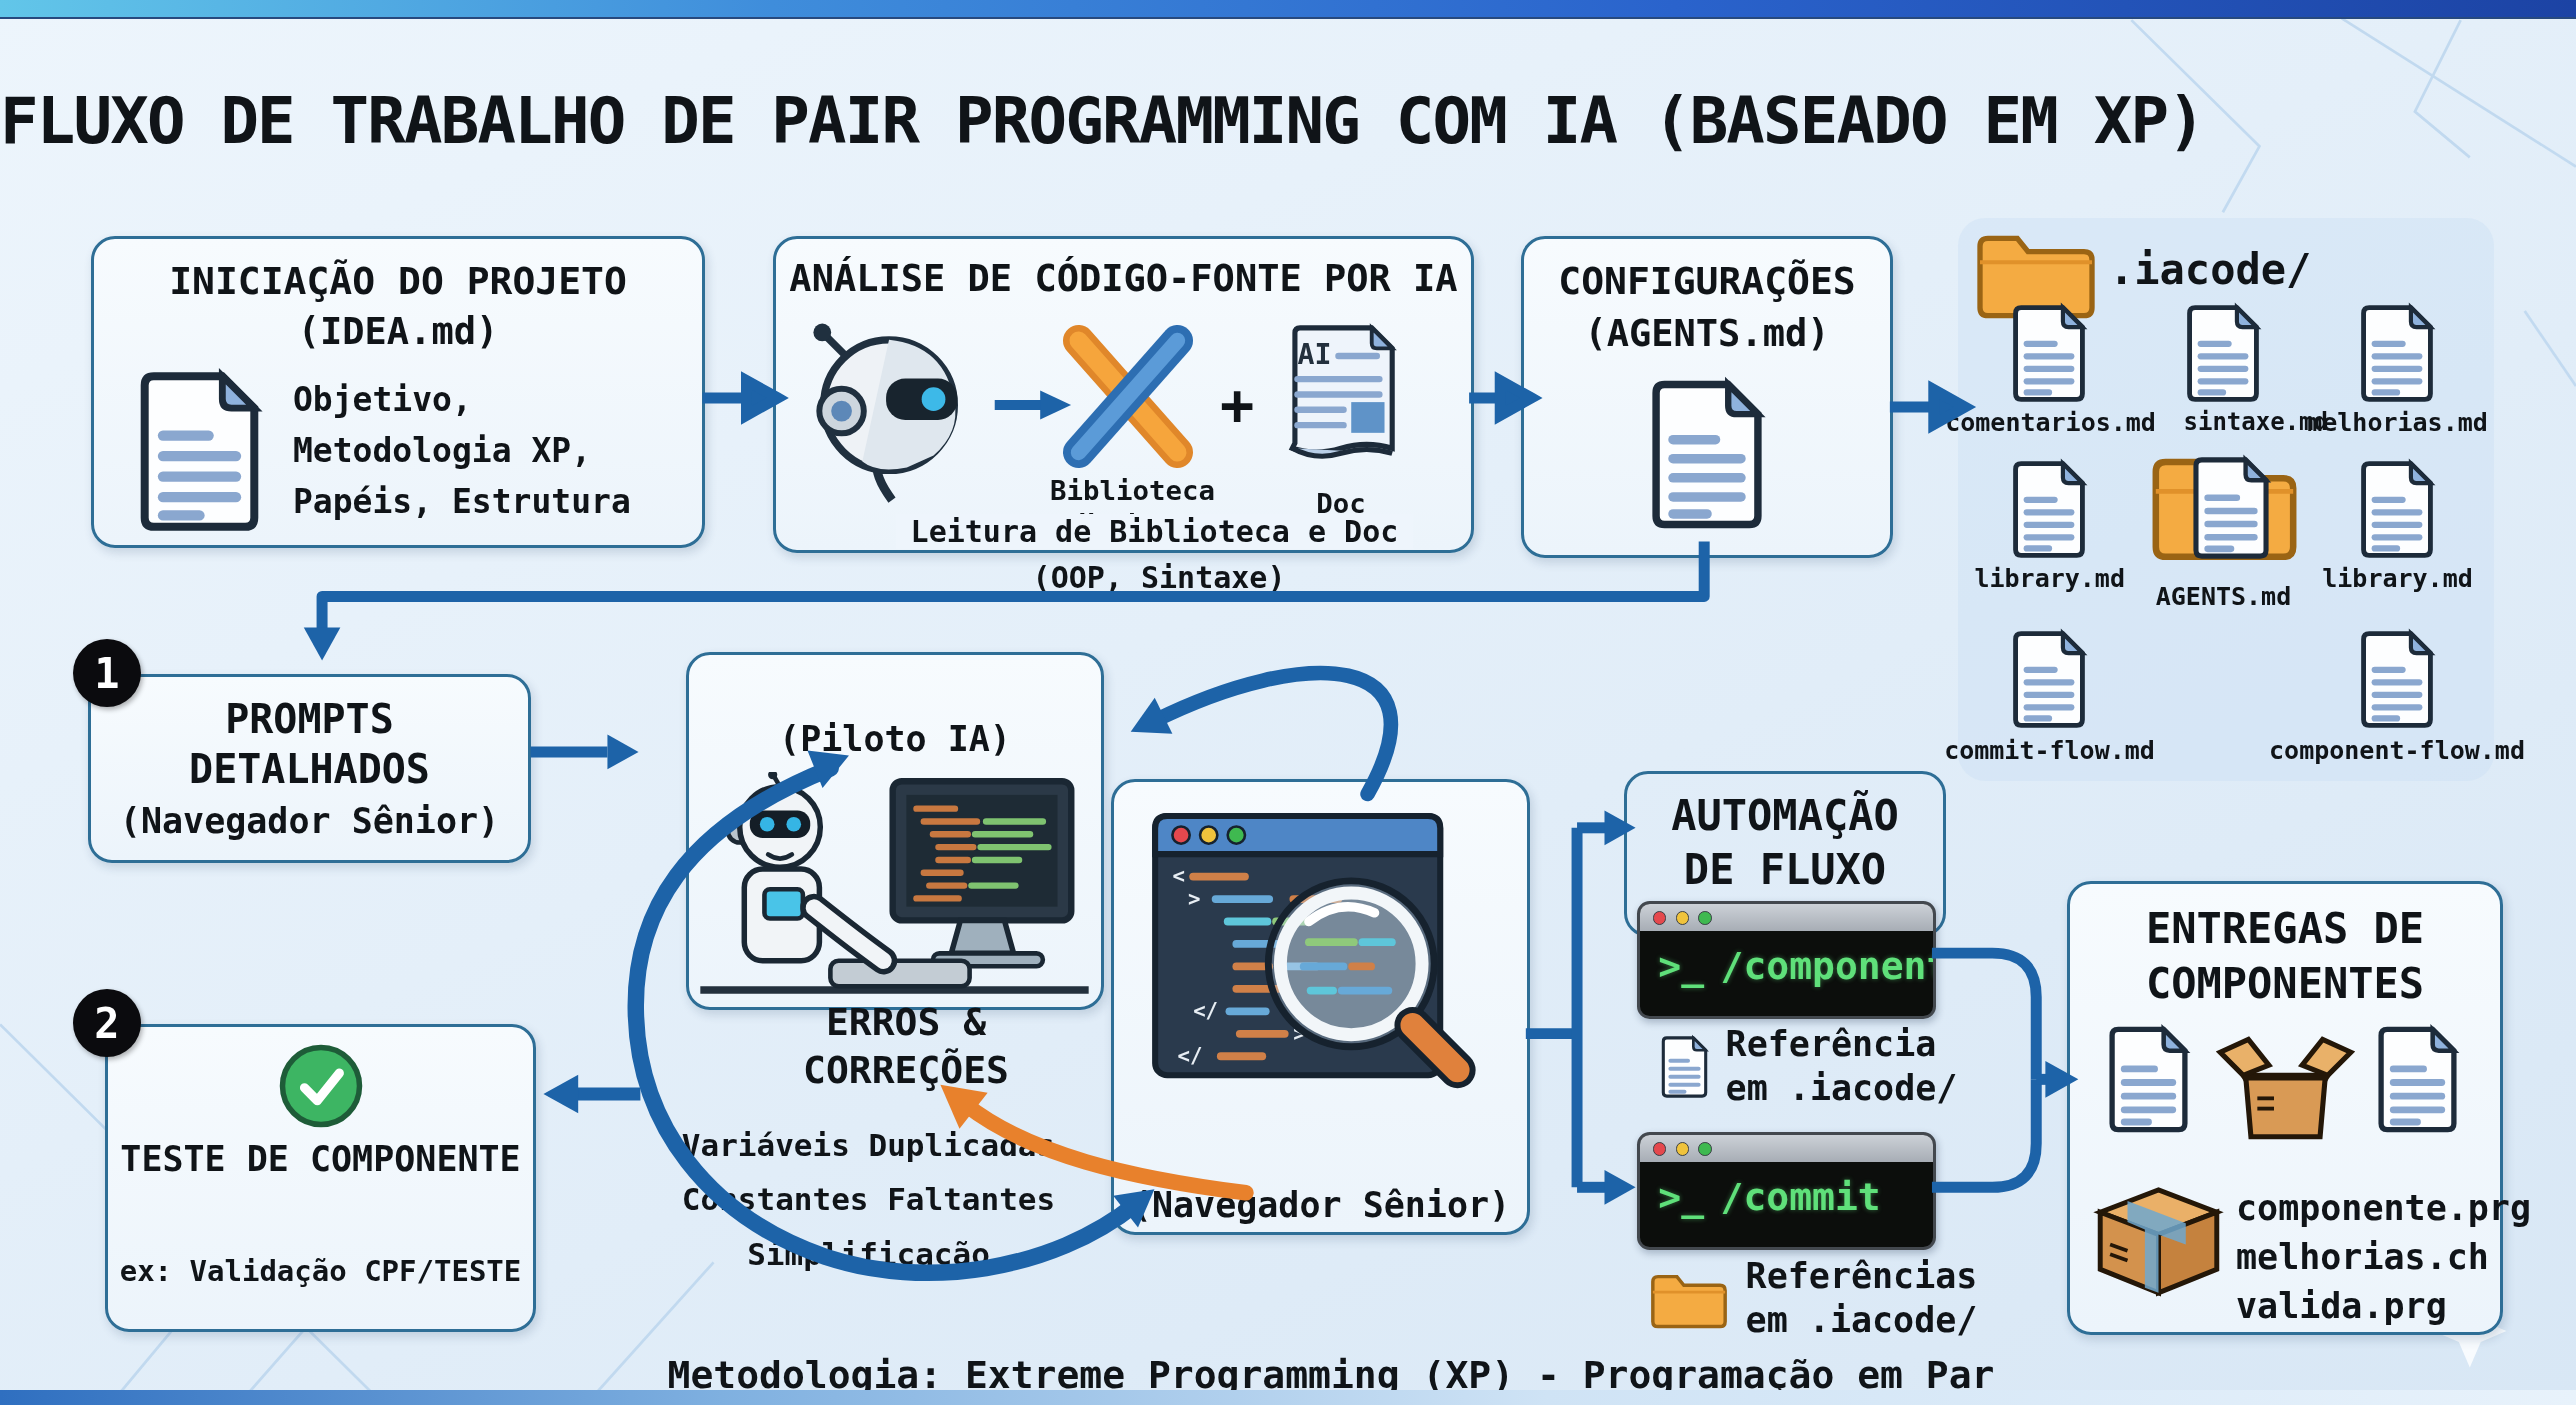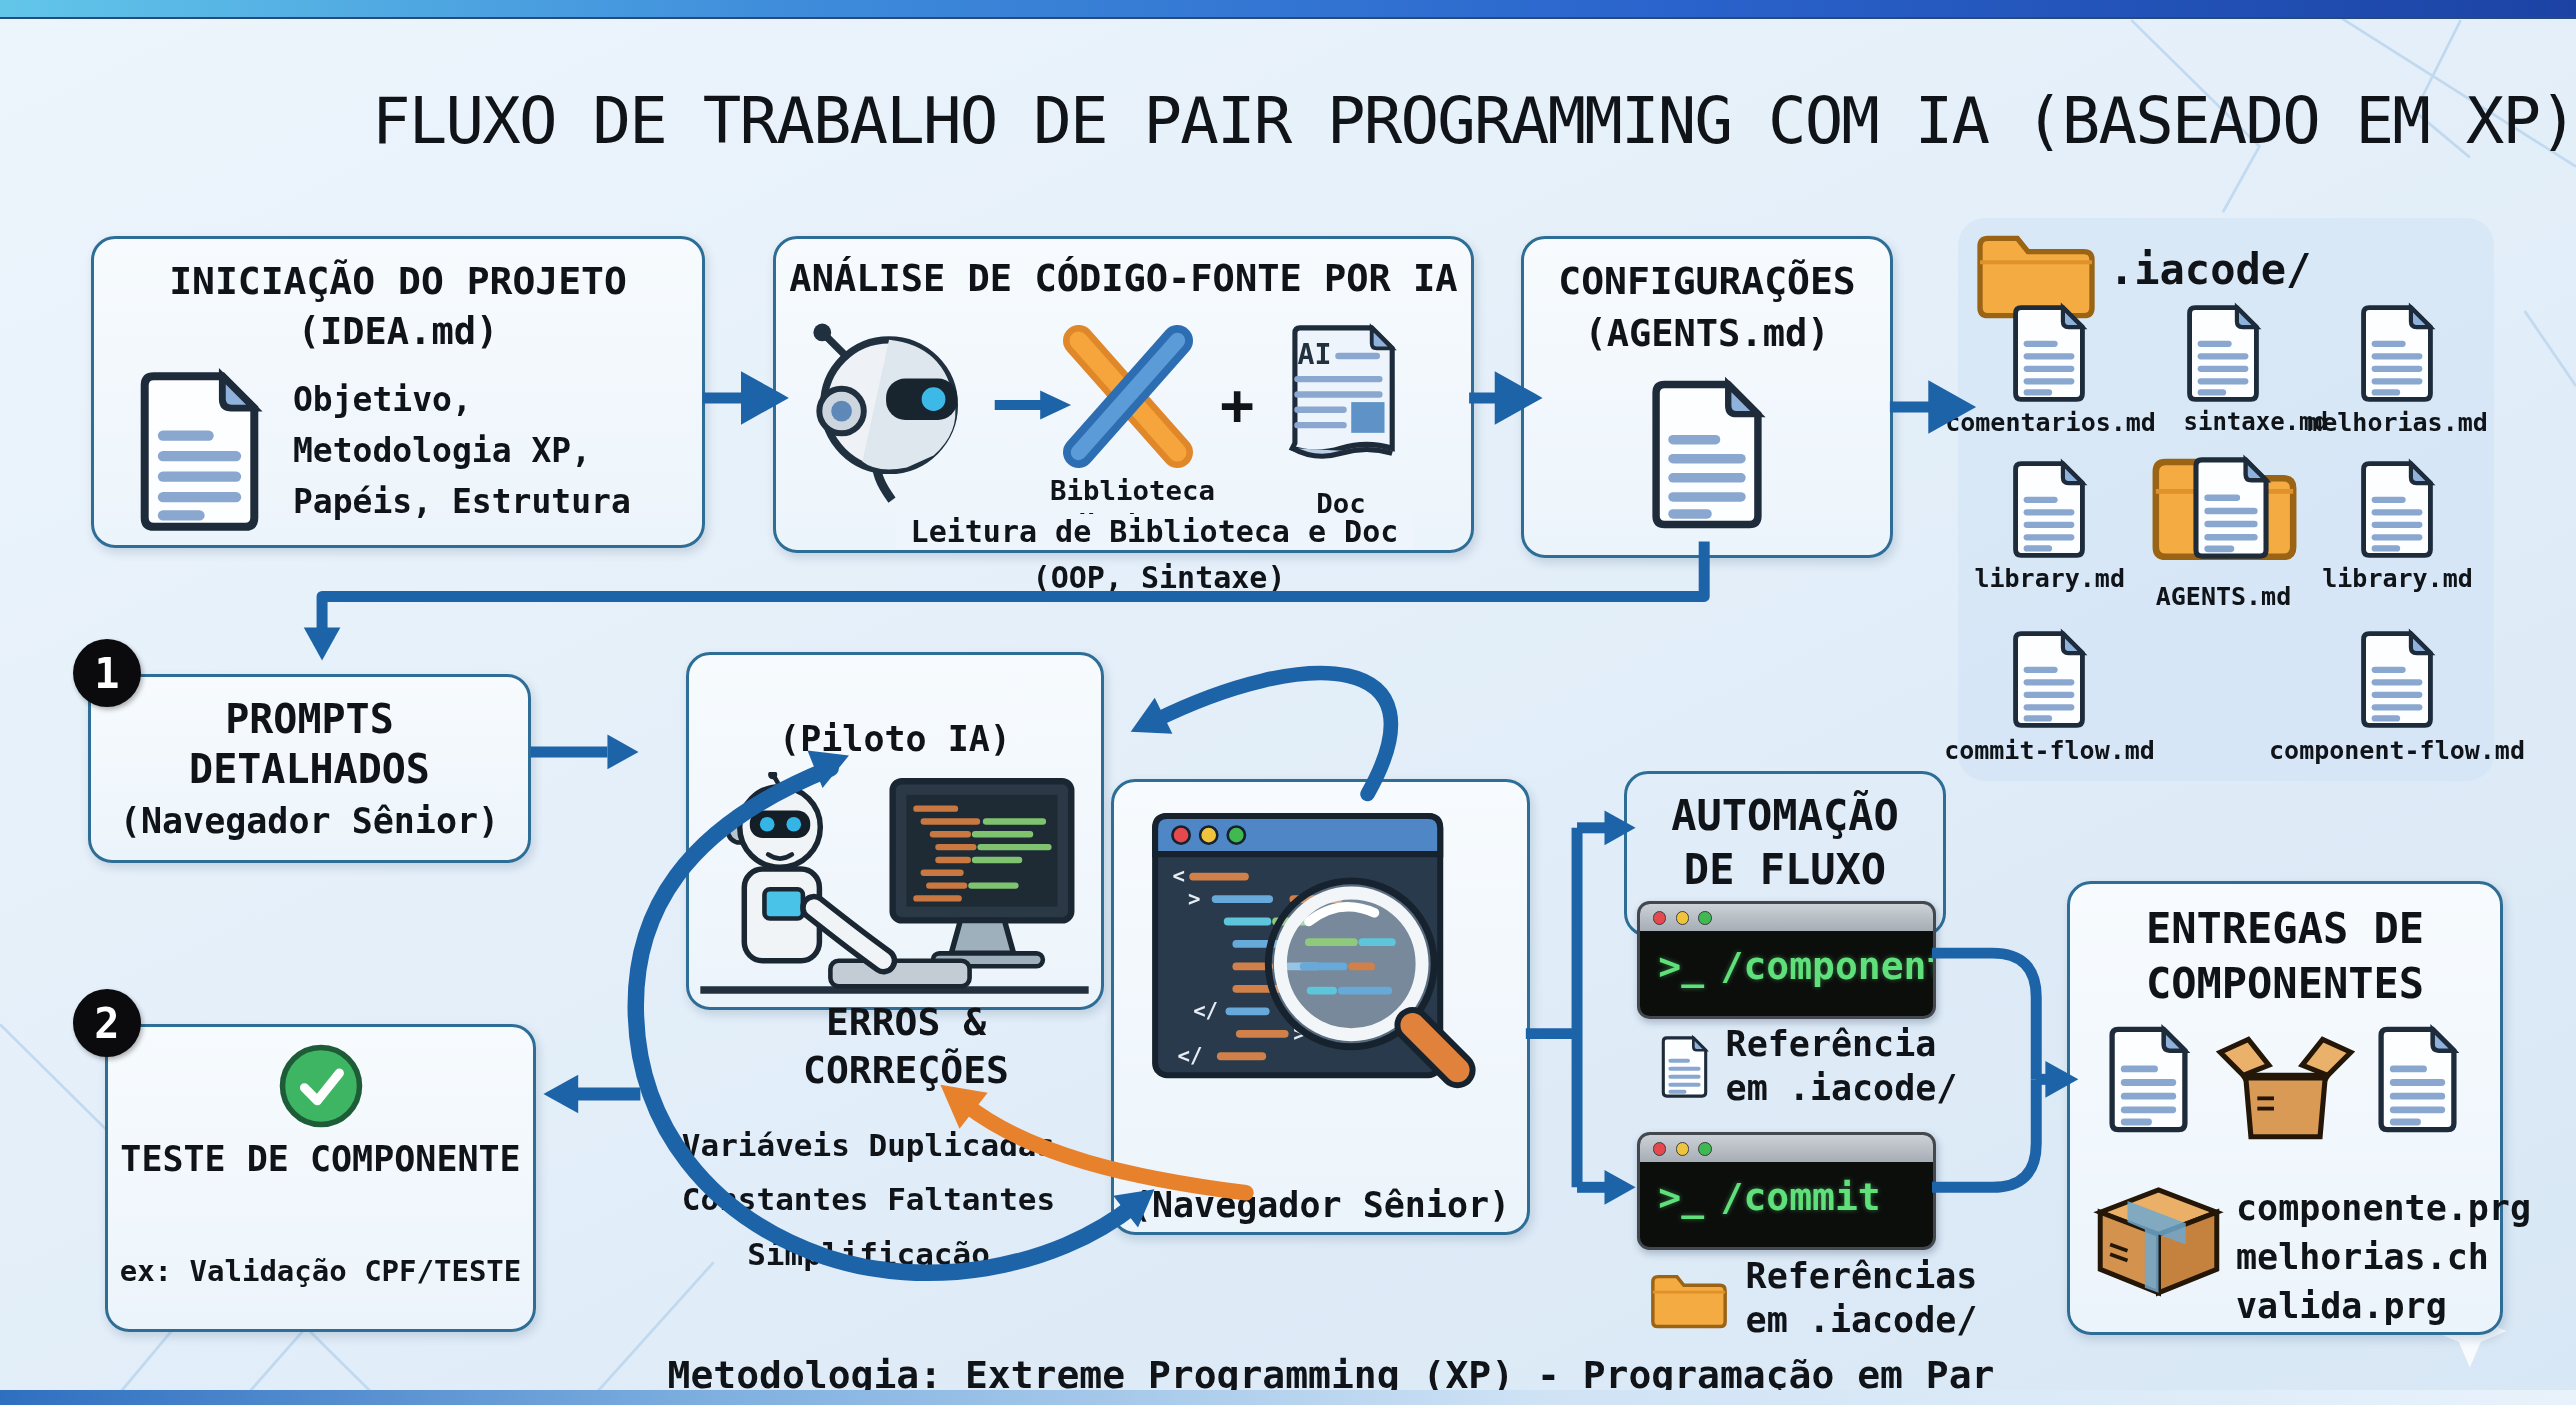--- a/index.html
+++ b/index.html
@@ -6,22 +6,22 @@
   .canvas{
     position:relative;width:2576px;height:1405px;overflow:hidden;
     font-family:"DejaVu Sans Mono","Liberation Mono",monospace;color:#101418;
     background:linear-gradient(155deg,#edf5fc 0%,#e4eff9 45%,#d8e7f5 100%);
   }
   .topbar{position:absolute;left:0;top:0;width:100%;height:16.5px;z-index:6;
     background:linear-gradient(90deg,#62c6e9 0%,#3f8ddb 30%,#2a63cc 65%,#1c43a4 100%);
     border-bottom:2.7px solid #27497e;}
   .bottombar{position:absolute;left:0;bottom:0;width:100%;height:14.6px;z-index:6;
     background:linear-gradient(90deg,#2f6fc0 0%,#7fb0e0 28%,#cfe3f5 60%,#e8f2fb 100%);}
-  .title{position:absolute;top:84px;left:0;width:100%;text-align:right;
-    font-size:64px;font-weight:normal;letter-spacing:-1.8px;white-space:nowrap;z-index:3;}
+  .title{position:absolute;top:84px;left:0;width:100%;text-align:left;
+    font-size:64px;font-weight:bold;letter-spacing:-1.8px;white-space:nowrap;z-index:3;}
   .footer{position:absolute;top:1353px;left:0;width:100%;text-align:center;
     font-size:38px;font-weight:bold;z-index:3;padding-left:43px;}
   .box{position:absolute;background:linear-gradient(180deg,#f7fbfe 0%,#ecf4fb 100%);
     border:3.7px solid #2e6e96;border-radius:24px;z-index:2;
     box-shadow:2.7px 4.6px 9.1px rgba(30,60,100,.16);margin-top:12px;}
   .panel{position:absolute;background:rgba(203,223,243,.45);border-radius:27.4px;z-index:1;}
   .hline{font-weight:bold;text-align:center;position:absolute;width:100%;}
   .pre{white-space:pre-line;}
   .abs{position:absolute;}
   .lbl{font-weight:bold;}

